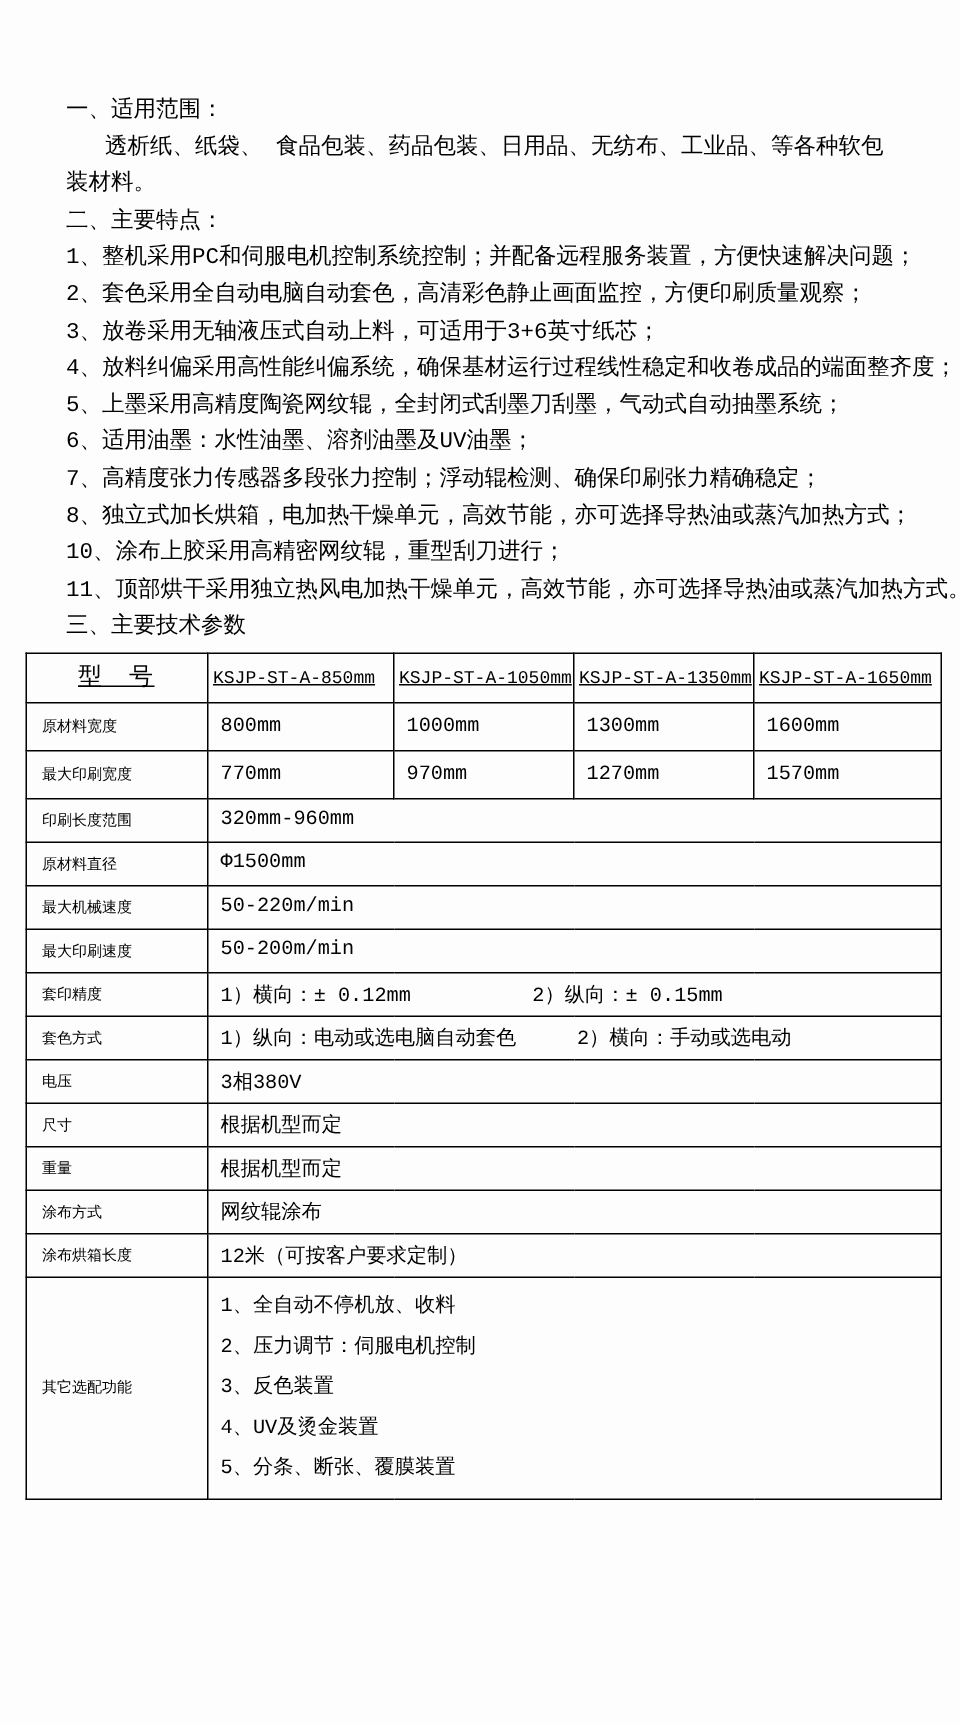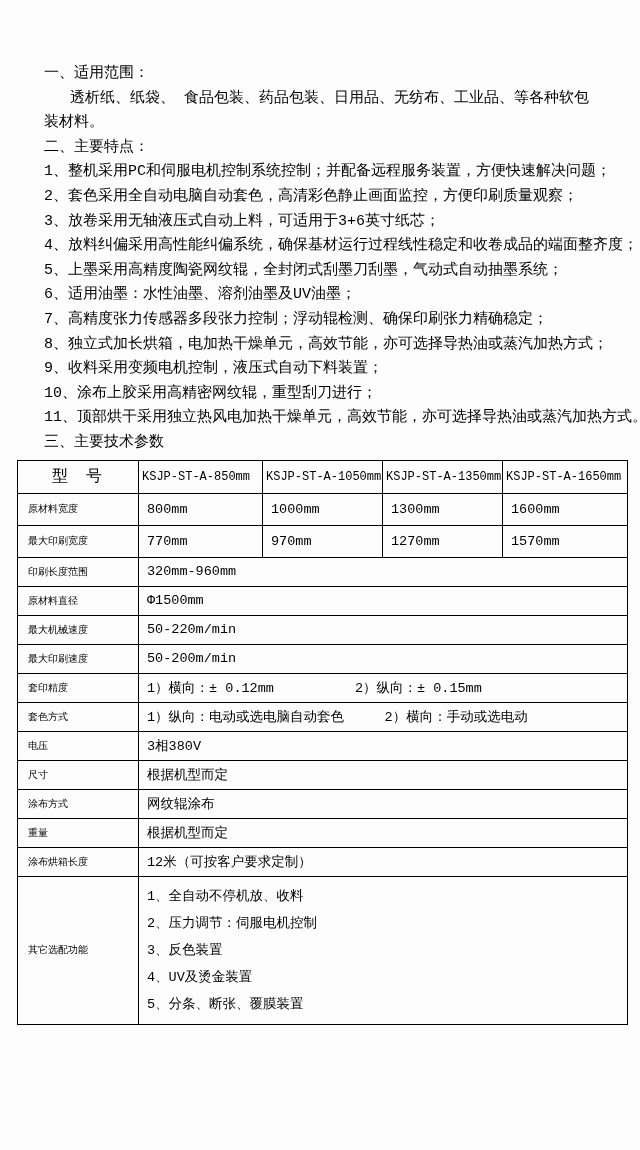--- a/index.html
+++ b/index.html
@@ -25,21 +25,21 @@
     table-layout: fixed;
     margin-left: 17px;
     margin-top: 4px;
     width: 610px;
   }
   table.spec td {
     border: 1.5px solid #000;
     vertical-align: middle;
     overflow: hidden;
   }
-  tr.r-head  { height: 33px; }
+  tr.r-head  { height: 33px; text-decoration: underline; }
   tr.r-wide  { height: 32px; }
   tr.r-std   { height: 29px; }
   tr.r-big   { height: 135px; }
   td.lab  { font-size: 10px; padding-left: 10px; white-space: nowrap; }
   td.head-lab { text-align: center; padding-left: 0; font-size: 16px; letter-spacing: 1px; }
   td.model { font-size: 12px; padding-left: 3px; white-space: nowrap; }
   td.val  { font-size: 13.5px; padding-left: 8px; white-space: nowrap; }
   td.opts { padding: 6px 0 6px 8px; }
   td.opts .opt-line { line-height: 27px; font-size: 13.5px; white-space: nowrap; font-family: Liberation Mono, monospace; }
 </style>
@@ -54,21 +54,20 @@
     <div class="line">装材料。</div>
     <div class="line">二、主要特点：</div>
     <div class="line">1、整机采用PC和伺服电机控制系统控制；并配备远程服务装置，方便快速解决问题；</div>
     <div class="line">2、套色采用全自动电脑自动套色，高清彩色静止画面监控，方便印刷质量观察；</div>
     <div class="line">3、放卷采用无轴液压式自动上料，可适用于3+6英寸纸芯；</div>
     <div class="line">4、放料纠偏采用高性能纠偏系统，确保基材运行过程线性稳定和收卷成品的端面整齐度；</div>
     <div class="line">5、上墨采用高精度陶瓷网纹辊，全封闭式刮墨刀刮墨，气动式自动抽墨系统；</div>
     <div class="line">6、适用油墨：水性油墨、溶剂油墨及UV油墨；</div>
     <div class="line">7、高精度张力传感器多段张力控制；浮动辊检测、确保印刷张力精确稳定；</div>
     <div class="line">8、独立式加长烘箱，电加热干燥单元，高效节能，亦可选择导热油或蒸汽加热方式；</div>
-    <div class="line">9、收料采用变频电机控制，液压式自动下料装置；</div>
     <div class="line">10、涂布上胶采用高精密网纹辊，重型刮刀进行；</div>
     <div class="line">11、顶部烘干采用独立热风电加热干燥单元，高效节能，亦可选择导热油或蒸汽加热方式。</div>
     <div class="line">三、主要技术参数</div>
   </div>
 
   <table class="spec">
     <colgroup>
       <col style="width:121px">
         <col style="width:124px">
         <col style="width:120px">
@@ -123,26 +122,26 @@
       </tr>
       <tr class="r-std">
         <td class="lab">电压</td>
         <td class="val" colspan="4">3相380V</td>
       </tr>
       <tr class="r-std">
         <td class="lab">尺寸</td>
         <td class="val" colspan="4">根据机型而定</td>
       </tr>
       <tr class="r-std">
+        <td class="lab">重量</td>
+        <td class="val" colspan="4">根据机型而定</td>
+      </tr>
+      <tr class="r-std">
         <td class="lab">涂布方式</td>
         <td class="val" colspan="4">网纹辊涂布</td>
-      </tr>
-      <tr class="r-std">
-        <td class="lab">重量</td>
-        <td class="val" colspan="4">根据机型而定</td>
       </tr>
       <tr class="r-std">
         <td class="lab">涂布烘箱长度</td>
         <td class="val" colspan="4">12米（可按客户要求定制）</td>
       </tr>
       <tr class="r-big">
         <td class="lab">其它选配功能</td>
         <td class="opts" colspan="4">
           <div class="opt-line">1、全自动不停机放、收料</div>
           <div class="opt-line">2、压力调节：伺服电机控制</div>

